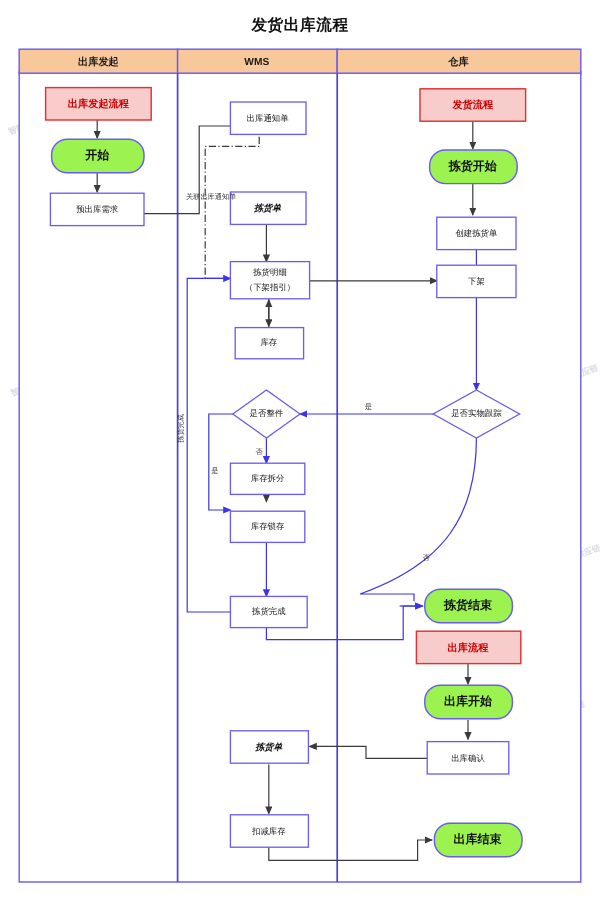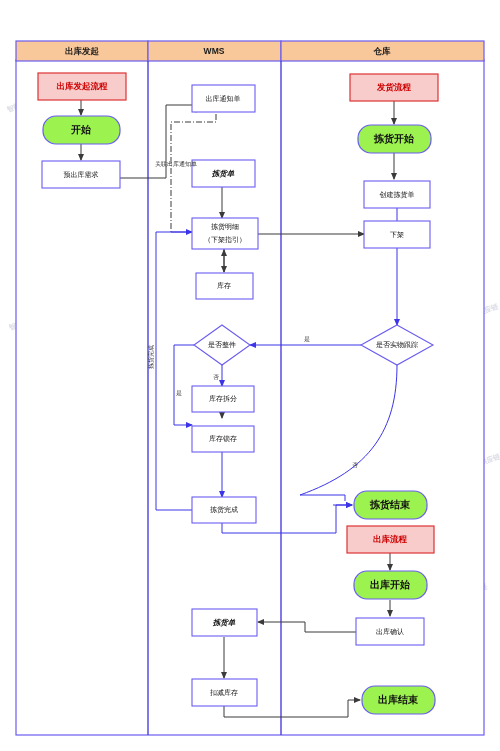--- a/index.html
+++ b/index.html
@@ -26,20 +26,21 @@
   .lkb{stroke:#3b34e8;stroke-width:1;fill:none;}
   .dashdot{stroke:#3a3a3a;stroke-width:1;fill:none;stroke-dasharray:6 2 1 2;}
   .el{font-size:6px;fill:#333;text-anchor:middle;dominant-baseline:middle;}
   .wm{font-size:7px;fill:#d8d8e4;font-weight:bold;}
 </style>
 </head>
 <body>
 
 <div id="stage">
 
+  <div id="title">发货出库流程</div>
 
   <svg width="500" height="751">
     <defs>
       <marker id="ak" markerWidth="7" markerHeight="7" refX="6" refY="3" orient="auto">
         <path d="M0,0 L7,3 L0,6 z" fill="#3a3a3a"></path>
       </marker>
       <marker id="ab" markerWidth="7" markerHeight="7" refX="6" refY="3" orient="auto">
         <path d="M0,0 L7,3 L0,6 z" fill="#3b34e8"></path>
       </marker>
     </defs>

